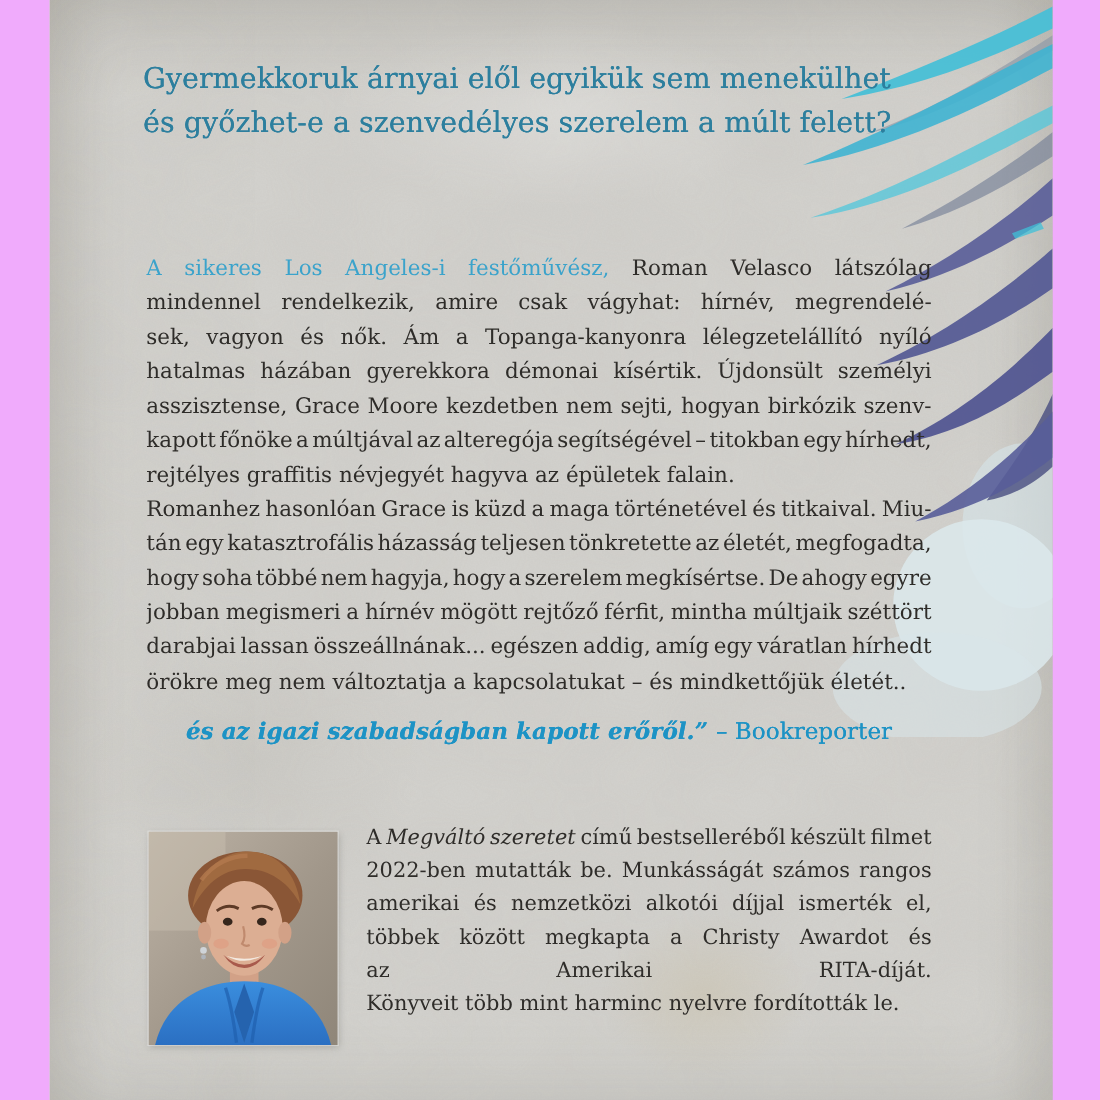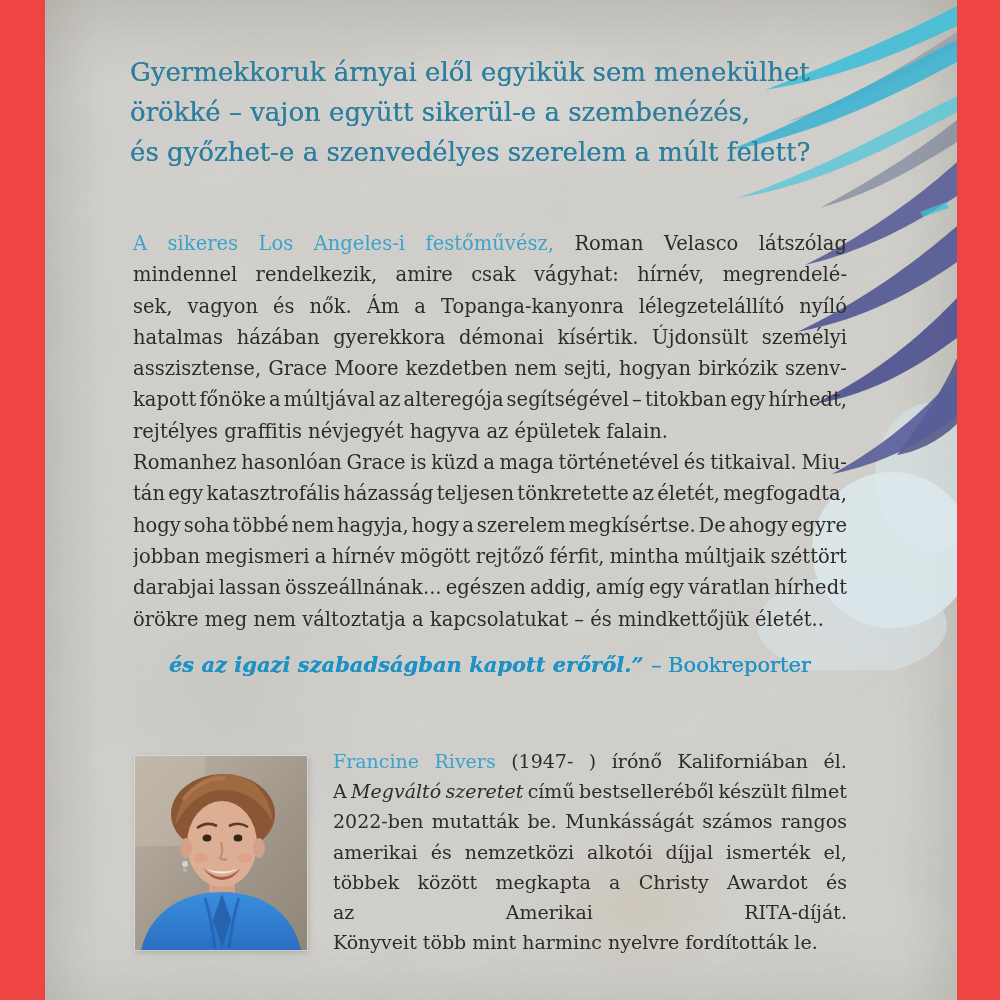--- a/index.html
+++ b/index.html
@@ -1,17 +1,17 @@
 <!DOCTYPE html>
 <html lang="hu" style="--scan_bg: #d4d3cf; --headline_teal: #2d7f9e; --accent_cyan: #3ba3cb; --quote_teal: #1d93c5; --body_ink: #2e2c29; --feather_cyan: #48bfd6; --feather_slate: #8b97a6; --feather_indigo: #565b97; --photo_shirt_blue: #2f7fd0; --photo_hair_auburn: #8a5636;"><head>
 <meta charset="utf-8">
 <style>
   html,body{margin:0;padding:0;background:#ffffff;}
   body{width:1000px;height:1000px;overflow:hidden;font-family:"DejaVu Serif", serif;}
-  .page{position:relative;width:1000px;height:1000px;background:#ef4444;}
+  .page{position:relative;width:1000px;height:1000px;background:#f0abfc;}
   .scan{position:absolute;left:45px;top:0;width:912px;height:1000px;background:var(--scan_bg,#d3d2ce);overflow:hidden;box-shadow:inset 0 0 70px rgba(90,88,78,.18);}
   .texture{position:absolute;left:0;top:0;width:912px;height:1000px;pointer-events:none;}
   .stain{position:absolute;pointer-events:none;}
   .stain-a{left:500px;top:830px;width:190px;height:150px;background:radial-gradient(closest-side,rgba(193,178,140,.28),rgba(193,178,140,0));}
   .stain-b{left:250px;top:20px;width:420px;height:170px;background:radial-gradient(closest-side,rgba(255,255,255,.20),rgba(255,255,255,0));}
   .stain-c{left:40px;top:560px;width:300px;height:260px;background:radial-gradient(closest-side,rgba(120,115,100,.08),rgba(120,115,100,0));}
   .edgeband{position:absolute;inset:0;background:
       linear-gradient(180deg,rgba(125,118,105,.10),rgba(125,118,105,0) 9%),
       linear-gradient(90deg,rgba(125,118,105,.10),rgba(125,118,105,0) 6%,rgba(125,118,105,0) 94%,rgba(125,118,105,.08));pointer-events:none;}
   .feather{position:absolute;top:0;right:0;width:265px;height:670px;}
@@ -76,21 +76,20 @@
       <path d="M205,455 C228,424 250,392 265,358 L265,424 C246,442 224,452 205,455 Z" fill="#474c80" opacity="0.8"></path>
       <path d="M113,265 C180,232 232,192 265,162 L265,196 C228,220 178,250 113,265 Z" fill="#5b6099" opacity="0.92"></path>
       <path d="M105,332 C178,298 235,252 265,226 L265,262 C228,288 172,320 105,332 Z" fill="#545994" opacity="0.92"></path>
       <path d="M122,404 C190,372 238,326 265,298 L265,338 C232,362 185,394 122,404 Z" fill="#4f5490" opacity="0.92"></path>
       <path d="M140,474 C200,442 240,402 265,374 L265,416 C235,440 192,464 140,474 Z" fill="#585d99" opacity="0.9"></path>
       <path d="M228,212 l26,-10 l3,6 l-26,9 Z" fill="#3fc0d8" opacity="0.75"></path>
     </svg>
 
     <div class="tagline">
         <div class="tline"><span class="seg">Gyermekkoruk árnyai elől egyikük sem menekülhet</span></div>
-        <div class="tline"><span class="seg">örökké – vajon együtt sikerül-e a szembenézés,</span></div>
         <div class="tline"><span class="seg">és győzhet-e a szenvedélyes szerelem a múlt felett?</span></div>
       </div>
 
     <div class="synopsis">
         <div class="tline just">
           <span class="w seg-accent">A</span>
           <span class="w seg-accent">sikeres</span>
           <span class="w seg-accent">Los</span>
           <span class="w seg-accent">Angeles-i</span>
           <span class="w seg-accent">festőművész,</span>
@@ -254,29 +253,20 @@
         <circle cx="50" cy="108" r="3" fill="#cfd4d8"></circle>
         <circle cx="50" cy="114" r="2.2" fill="#aeb4bb"></circle>
         <path d="M6,194 C16,152 52,136 87,136 C122,136 156,152 166,194 Z" fill="url(#shirt)"></path>
         <path d="M87,138 L78,164 L87,192 L96,164 Z" fill="#2563ae"></path>
         <path d="M70,142 C76,160 78,176 80,192 M104,142 C98,160 96,176 94,192" stroke="#1f5fae" stroke-width="3" fill="none" opacity="0.7"></path>
       </svg>
     </div>
 
     <div class="bio-text">
         <div class="tline just">
-          <span class="w seg-accent">Francine</span>
-          <span class="w seg-accent">Rivers</span>
-          <span class="w">(1947-</span>
-          <span class="w">)</span>
-          <span class="w">írónő</span>
-          <span class="w">Kaliforniában</span>
-          <span class="w">él.</span>
-        </div>
-        <div class="tline just">
           <span class="w">A</span>
           <span class="w seg-italic">Megváltó</span>
           <span class="w seg-italic">szeretet</span>
           <span class="w">című</span>
           <span class="w">bestselleréből</span>
           <span class="w">készült</span>
           <span class="w">filmet</span>
         </div>
         <div class="tline just">
           <span class="w">2022-ben</span>

